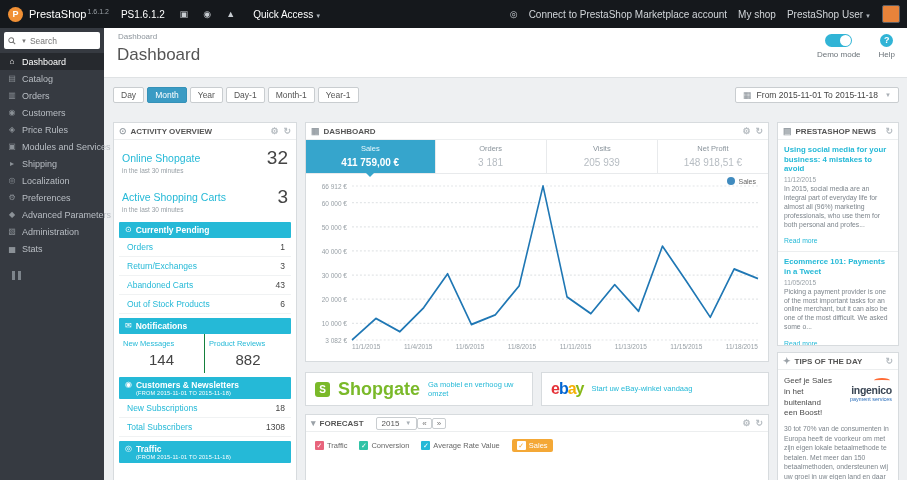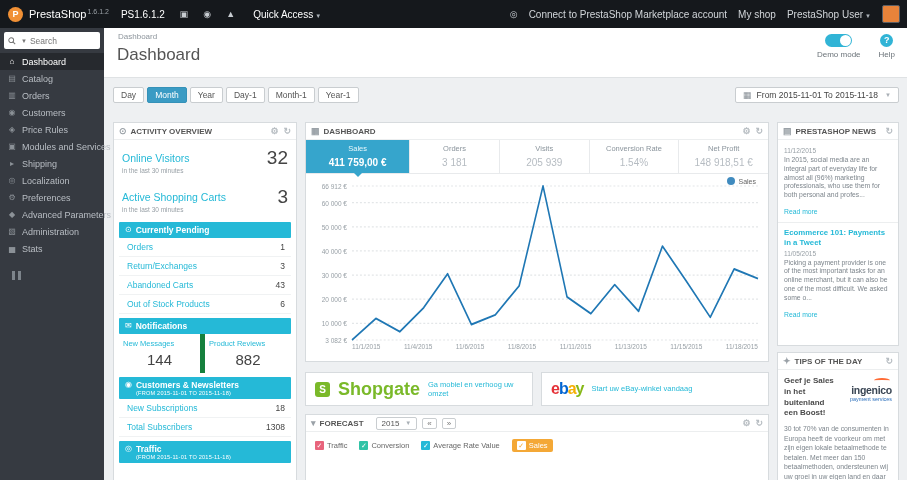--- a/index.html
+++ b/index.html
@@ -77,21 +77,21 @@
   .msub{padding:0 8px 5px 8px;font-size:6.5px;color:#98a0a6;margin-top:-2px;}
   .sechead{background:#25b9d7;color:#fff;font-size:8.5px;font-weight:bold;padding:3px 6px;
     display:flex;gap:4px;align-items:flex-start;margin:4px 5px 0 5px;border-radius:1px;}
   .sechead .si{font-size:8px;font-weight:normal;}
   .sechead .sub{display:block;font-size:5.6px;font-weight:normal;letter-spacing:.2px;}
   .arow{display:flex;justify-content:space-between;padding:4px 6px 4px 8px;margin:0 5px;
     border-bottom:1px solid #f0f2f3;font-size:8.5px;cursor:pointer;}
   .arow .al{color:#25b9d7;}
   .arow .av{color:#444;}
   .ncells{display:grid;grid-template-columns:1fr 1fr;margin:0 5px;}
-  .ncell{padding:5px 4px;border-right:5px solid #15803d;cursor:pointer;}
+  .ncell{padding:5px 4px;border-right:1px solid #15803d;cursor:pointer;}
   .ncell:last-child{border-right:none;}
   .ncell .nl{color:#25b9d7;font-size:7.5px;}
   .ncell .nv{color:#444;font-size:15px;font-weight:300;text-align:center;margin-top:3px;}
 
   
   #p-dash{left:305px;top:122px;width:464px;height:240px;}
   .kpis{display:flex;border-bottom:1px solid #e8eaec;}
   .kpi{flex:1;padding:4px 4px 5px 4px;border-right:1px solid #e8eaec;position:relative;
     text-align:center;cursor:pointer;}
   .kpi:last-child{border-right:none;}
@@ -122,21 +122,21 @@
   #mod-shopgate{left:305px;top:372px;width:228px;}
   #mod-ebay{left:541px;top:372px;width:228px;}
   .sg-ico{width:15px;height:15px;background:#7ab929;border-radius:3px;color:#fff;font-weight:bold;
     font-size:10px;display:flex;align-items:center;justify-content:center;flex:none;}
   .sg-name{color:#7ab929;font-size:18px;font-weight:bold;}
   .modlink{color:#25b9d7;font-size:7.5px;cursor:pointer;line-height:1.25;}
   .ebay-brand{font-size:16px;font-weight:bold;letter-spacing:-1px;flex:none;}
 
   
   #p-forecast{left:305px;top:414px;width:464px;height:80px;}
-  .fc-ctl{display:flex;align-items:center;gap:5px;margin-left:8px;}
+  .fc-ctl{display:flex;align-items:center;margin-left:8px;}
   .fc-year{border:1px solid #c9cdd0;border-radius:2px;font-size:8px;padding:1px 5px;color:#555;
     display:flex;gap:4px;align-items:center;font-weight:normal;cursor:pointer;}
   .fc-nav{border:1px solid #c9cdd0;border-radius:2px;font-size:8px;padding:0 4px;color:#777;
     background:#fff;cursor:pointer;font-weight:normal;}
   .fc-legend{display:flex;gap:12px;align-items:center;padding:7px 9px;font-size:7.5px;color:#666;}
   .fc-item{display:flex;align-items:center;cursor:pointer;}
   .cb{width:9px;height:9px;border-radius:1px;display:inline-block;margin-right:3px;
     color:#fff;font-size:7px;line-height:9px;text-align:center;flex:none;}
   .fl-sales{background:#f4a836;color:#fff;padding:2px 5px;border-radius:2px;}
   .fl-sales .cb{background:#fff;color:#f4a836;}
@@ -147,21 +147,21 @@
   .news-item + .news-item{border-top:1px solid #eceeef;}
   .nt{color:#25b9d7;font-size:7.8px;font-weight:bold;line-height:1.25;cursor:pointer;}
   .nd{color:#98a0a6;font-size:6.5px;margin:2px 0;}
   .nx{color:#7d858c;font-size:6.8px;line-height:1.3;}
   .nrm{color:#25b9d7;font-size:6.8px;cursor:pointer;display:inline-block;margin-top:1px;}
 
   
   #p-tips{left:777px;top:352px;width:122px;height:190px;}
   .tips-body{padding:6px;}
   .tips-top{display:flex;gap:4px;}
-  .tips-headline{font-size:8px;font-weight:bold;color:#4a4a4a;line-height:1.35;flex:1;}
+  .tips-headline{font-size:8px;font-weight:normal;color:#4a4a4a;line-height:1.35;flex:1;}
   .ing{width:54px;text-align:right;flex:none;}
   .ing-swoosh{width:16px;height:5px;border-top:2.5px solid #ff6b35;border-radius:60% 60% 0 0;
     margin:2px 2px 1px auto;}
   .ing-name{font-size:10.5px;font-weight:bold;color:#3a4654;letter-spacing:-.3px;}
   .ing-sub{font-size:5.4px;color:#2a6ebb;}
   .tips-text{font-size:6.8px;color:#7d858c;line-height:1.4;margin-top:5px;}
 </style>
 </head>
 <body>
 
@@ -283,21 +283,21 @@
 <section class="panel" id="p-activity">
   <header class="panel-head">
     <span class="ph-icon">⊙</span>
     <span>ACTIVITY OVERVIEW</span>
     <span class="ph-actions">
         <span>⚙</span>
         <span>↻</span>
       </span>
   </header>
   <div class="metric">
-    <span class="ml">Online Visitors</span>
+    <span class="ml">Online Shopgate</span>
     <span class="mv">32</span>
   </div>
   <div class="msub">in the last 30 minutes</div>
   <div class="metric">
     <span class="ml">Active Shopping Carts</span>
     <span class="mv">3</span>
   </div>
   <div class="msub">in the last 30 minutes</div>
 
   <div class="sechead">
@@ -370,24 +370,20 @@
         <div class="kl">Sales</div>
         <div class="kv">411 759,00 €</div>
       </div>
     <div class="kpi">
         <div class="kl">Orders</div>
         <div class="kv">3 181</div>
       </div>
     <div class="kpi">
         <div class="kl">Visits</div>
         <div class="kv">205 939</div>
-      </div>
-    <div class="kpi">
-        <div class="kl">Conversion Rate</div>
-        <div class="kv">1.54%</div>
       </div>
     <div class="kpi">
         <div class="kl">Net Profit</div>
         <div class="kv">148 918,51 €</div>
       </div>
   </div>
   <div class="chart-wrap">
     <div class="y-axis" id="y-axis">
         <span style="top: 0%;">66 912 €</span>
         <span style="top: 10.8288%;">60 000 €</span>
@@ -477,20 +473,21 @@
 
 <section class="panel" id="p-news">
   <header class="panel-head">
     <span class="ph-icon">▤</span>
     <span>PRESTASHOP NEWS</span>
     <span class="ph-actions">
         <span>↻</span>
       </span>
   </header>
   <div class="news-item">
+    <div class="nt">Using social media for your business: 4 mistakes to avoid</div>
     <div class="nd">11/12/2015</div>
     <div class="nx">In 2015, social media are an integral part of everyday life for almost all (96%) marketing professionals, who use them for both personal and profes...</div>
     <a class="nrm">Read more</a>
   </div>
   <div class="news-item">
     <div class="nt">Ecommerce 101: Payments in a Tweet</div>
     <div class="nd">11/05/2015</div>
     <div class="nx">Picking a payment provider is one of the most important tasks for an online merchant, but it can also be one of the most difficult. We asked some o...</div>
     <a class="nrm">Read more</a>
   </div>

